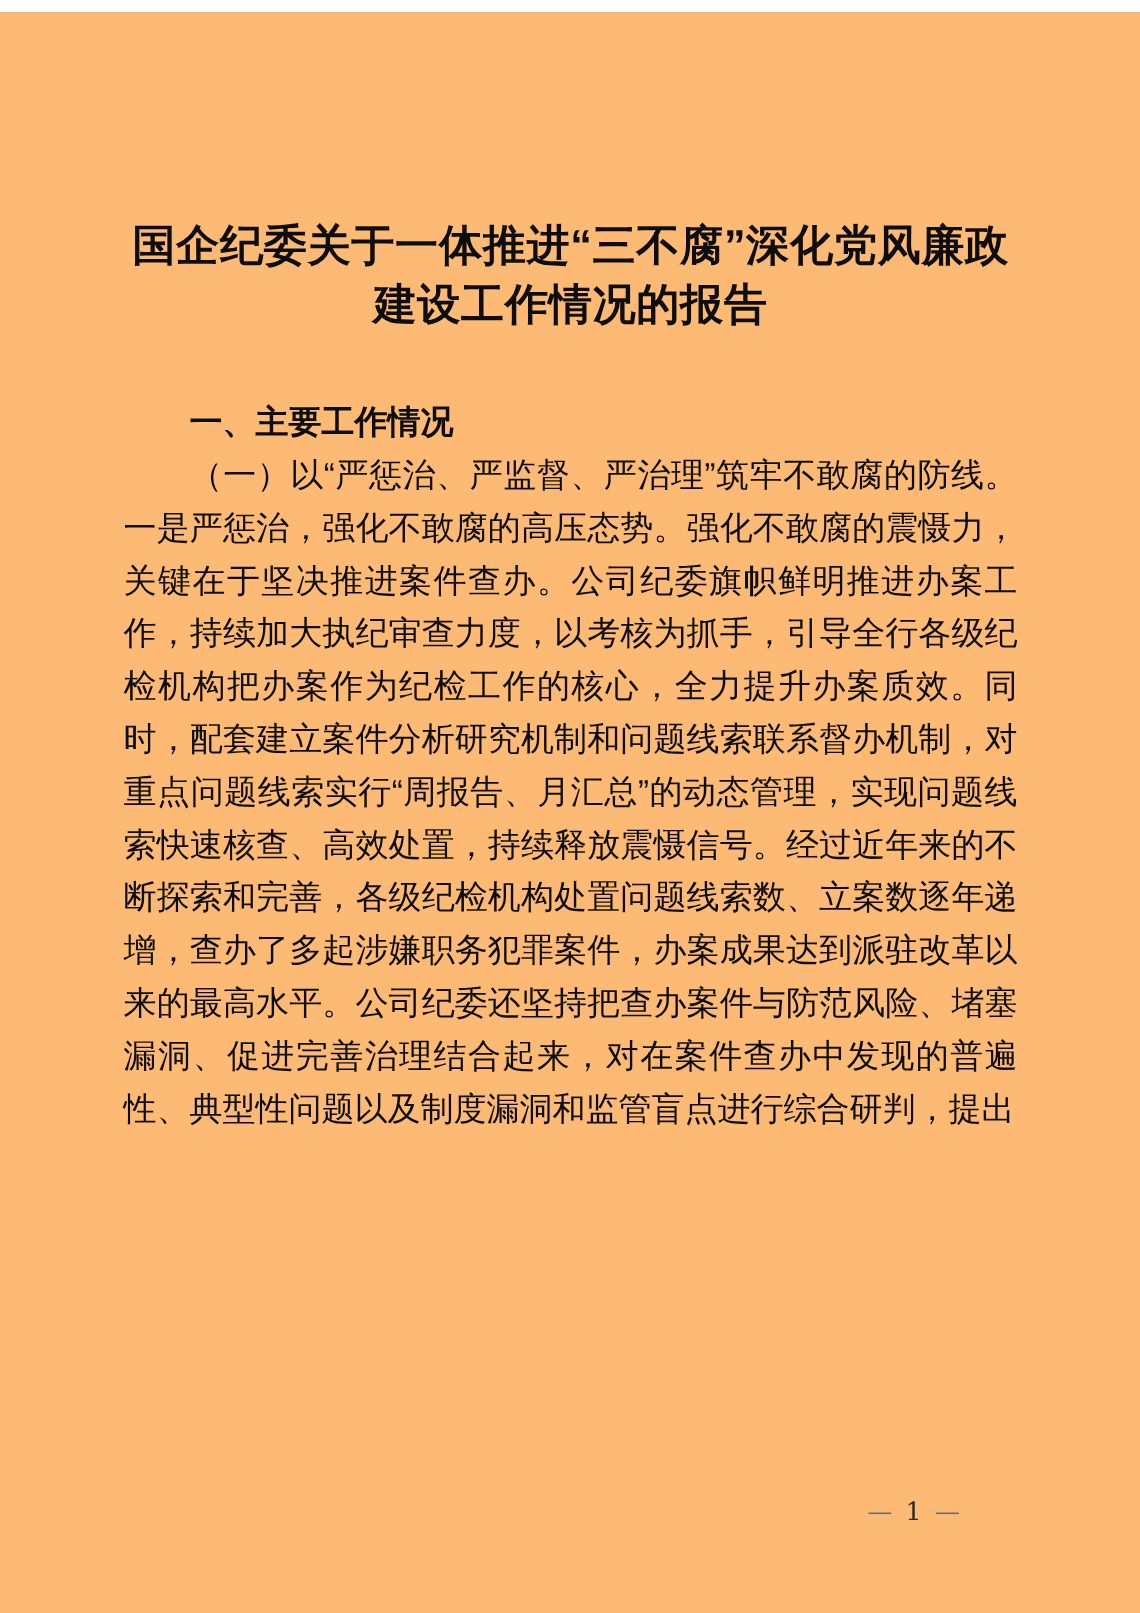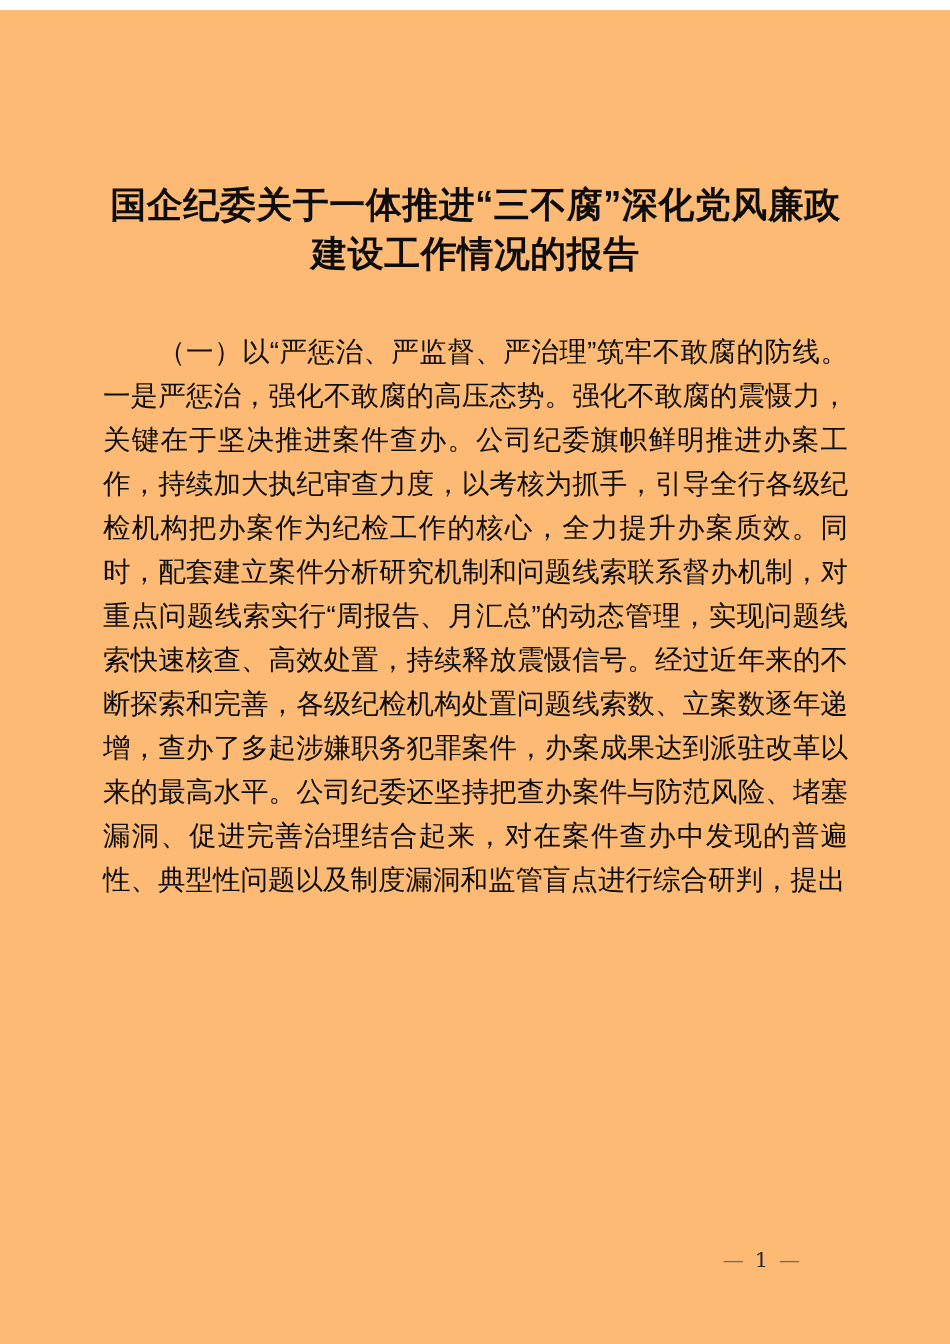--- a/index.html
+++ b/index.html
@@ -70,17 +70,18 @@
     margin: 0 11px;
   }
 </style>
 </head>
 <body>
 
 <div class="page">
   <div class="content">
     <h1 class="title">国企纪委关于一体推进“三不腐”深化党风廉政建设工作情况的报告</h1>
     <div class="body-text">
+      <h2 class="heading">一、主要工作情况</h2>
       <p class="para"><span class="lead">（一）以“严惩治、严监督、严治理”筑牢不敢腐的防线。</span><span>一是严惩治，强化不敢腐的高压态势。强化不敢腐的震慑力，关键在于坚决推进案件查办。公司纪委旗帜鲜明推进办案工作，持续加大执纪审查力度，以考核为抓手，引导全行各级纪检机构把办案作为纪检工作的核心，全力提升办案质效。同时，配套建立案件分析研究机制和问题线索联系督办机制，对重点问题线索实行“周报告、月汇总”的动态管理，实现问题线索快速核查、高效处置，持续释放震慑信号。经过近年来的不断探索和完善，各级纪检机构处置问题线索数、立案数逐年递增，查办了多起涉嫌职务犯罪案件，办案成果达到派驻改革以来的最高水平。公司纪委还坚持把查办案件与防范风险、堵塞漏洞、促进完善治理结合起来，对在案件查办中发现的普遍性、典型性问题以及制度漏洞和监管盲点进行综合研判，提出</span></p>
     </div>
   </div>
   <div class="footer"><span class="dash">—</span><span class="pagenum">1</span><span class="dash">—</span></div>
 </div>
 
 </body></html>

